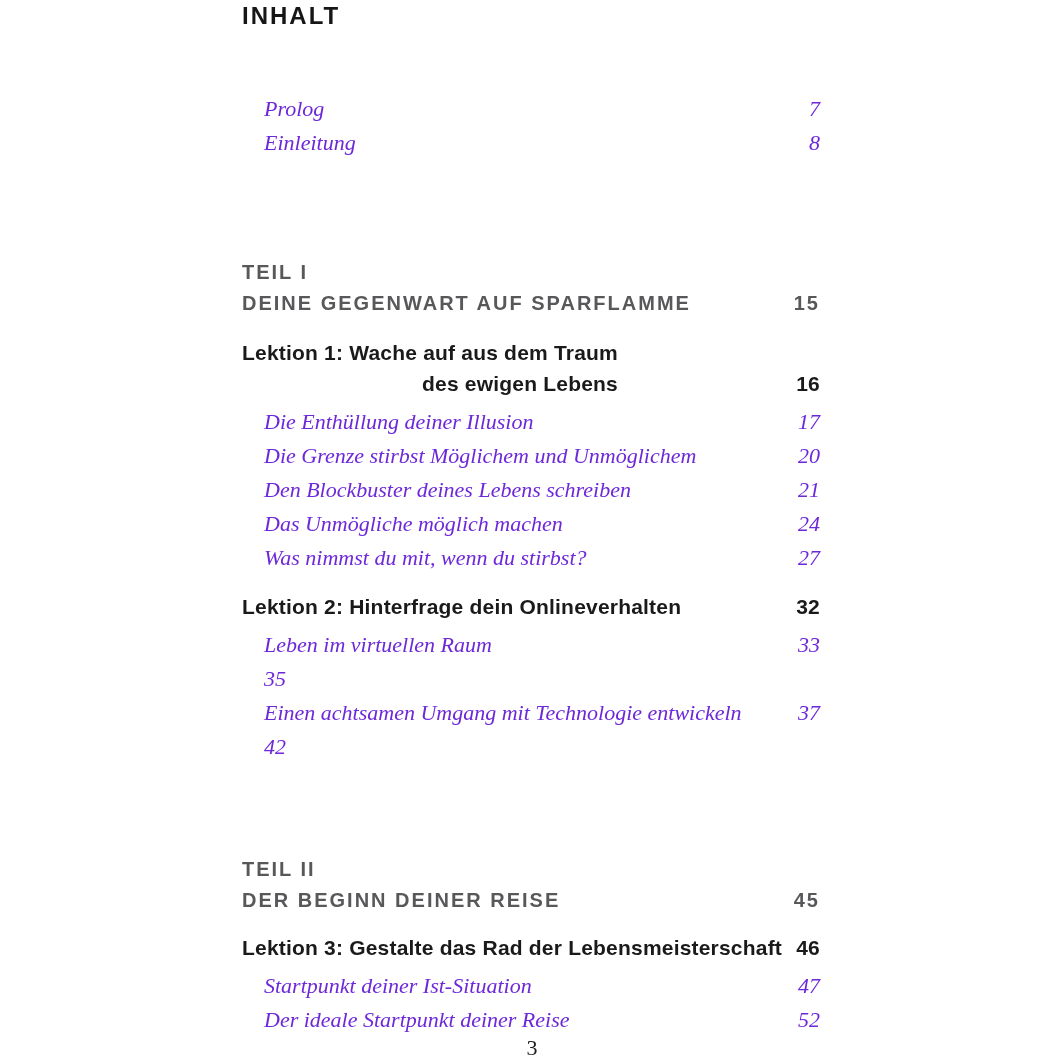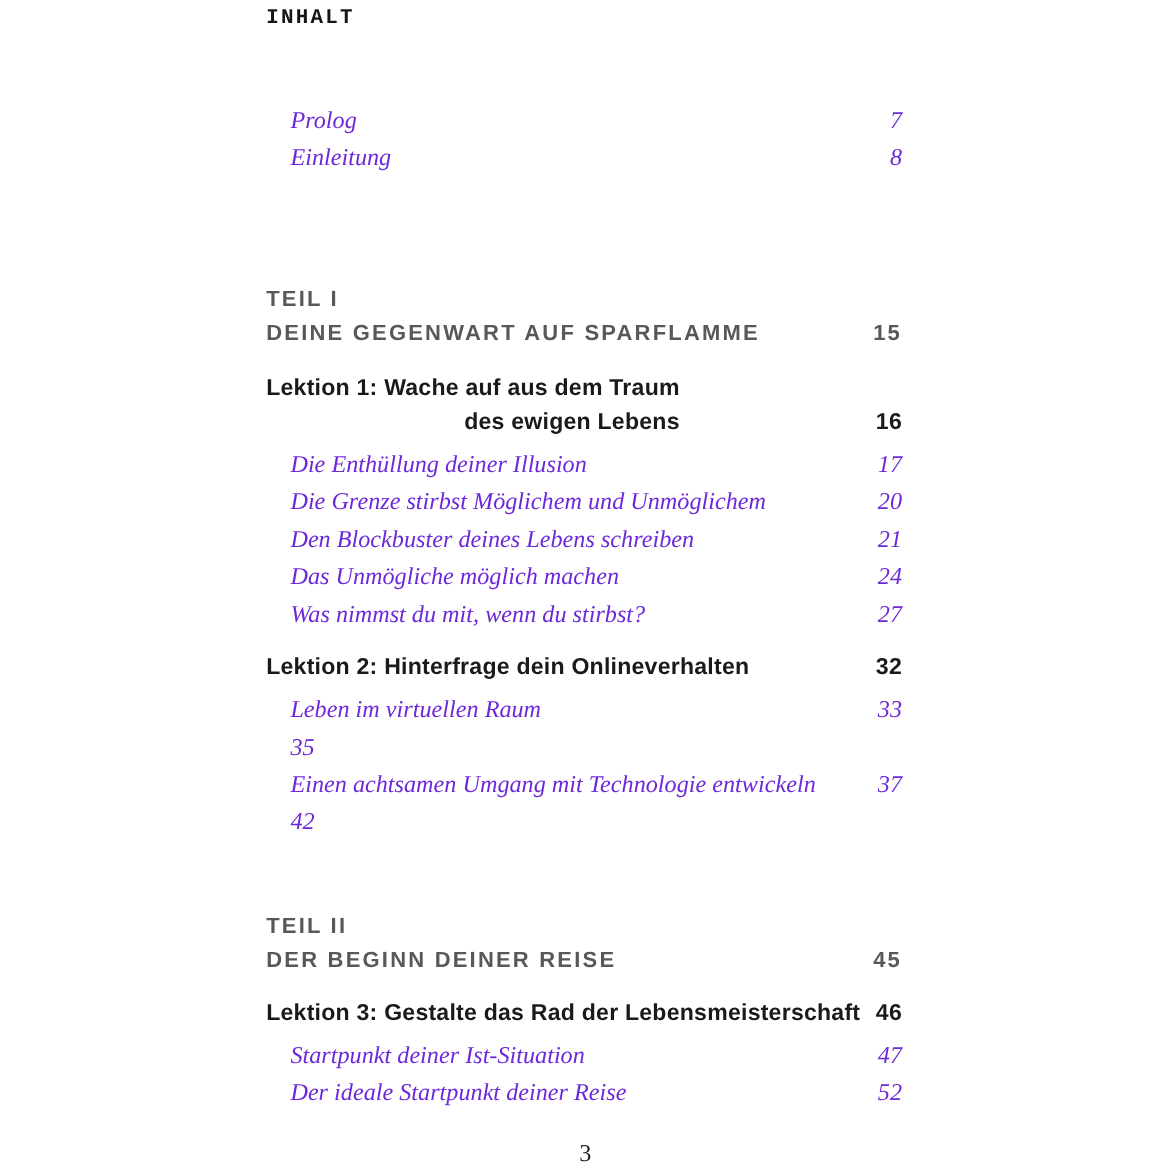--- a/index.html
+++ b/index.html
@@ -16,23 +16,23 @@
     color: #1c1c1c;
   }
   .content {
     position: absolute;
     left: 242px;
     top: 0;
     width: 578px;
   }
   .toc-title {
     margin: 0;
-    font-family: Liberation Mono, monospace;
+    font-family: Liberation Sans, sans-serif;
     font-weight: 700;
-    font-size: 19px;
+    font-size: 24px;
     line-height: 32px;
     letter-spacing: 2px;
     color: #161616;
   }
   .row {
     display: flex;
     justify-content: space-between;
     align-items: baseline;
   }
   .serif-row {
@@ -51,21 +51,21 @@
     align-items: flex-end;
     font-family: "Liberation Sans", sans-serif;
     font-weight: 700;
     font-size: 20px;
     line-height: 31px;
     letter-spacing: 2px;
     color: #58585a;
   }
   .part-heading .lines div { white-space: nowrap; }
   .part1-block { margin-top: 97px; }
-  .part2-block { margin-top: 63px; }
+  .part2-block { margin-top: 90px; }
   .lesson-heading {
     display: flex;
     justify-content: space-between;
     align-items: flex-end;
     font-family: "Liberation Sans", sans-serif;
     font-weight: 700;
     font-size: 21px;
     line-height: 31px;
     letter-spacing: 0.2px;
     color: #1a1a1a;

